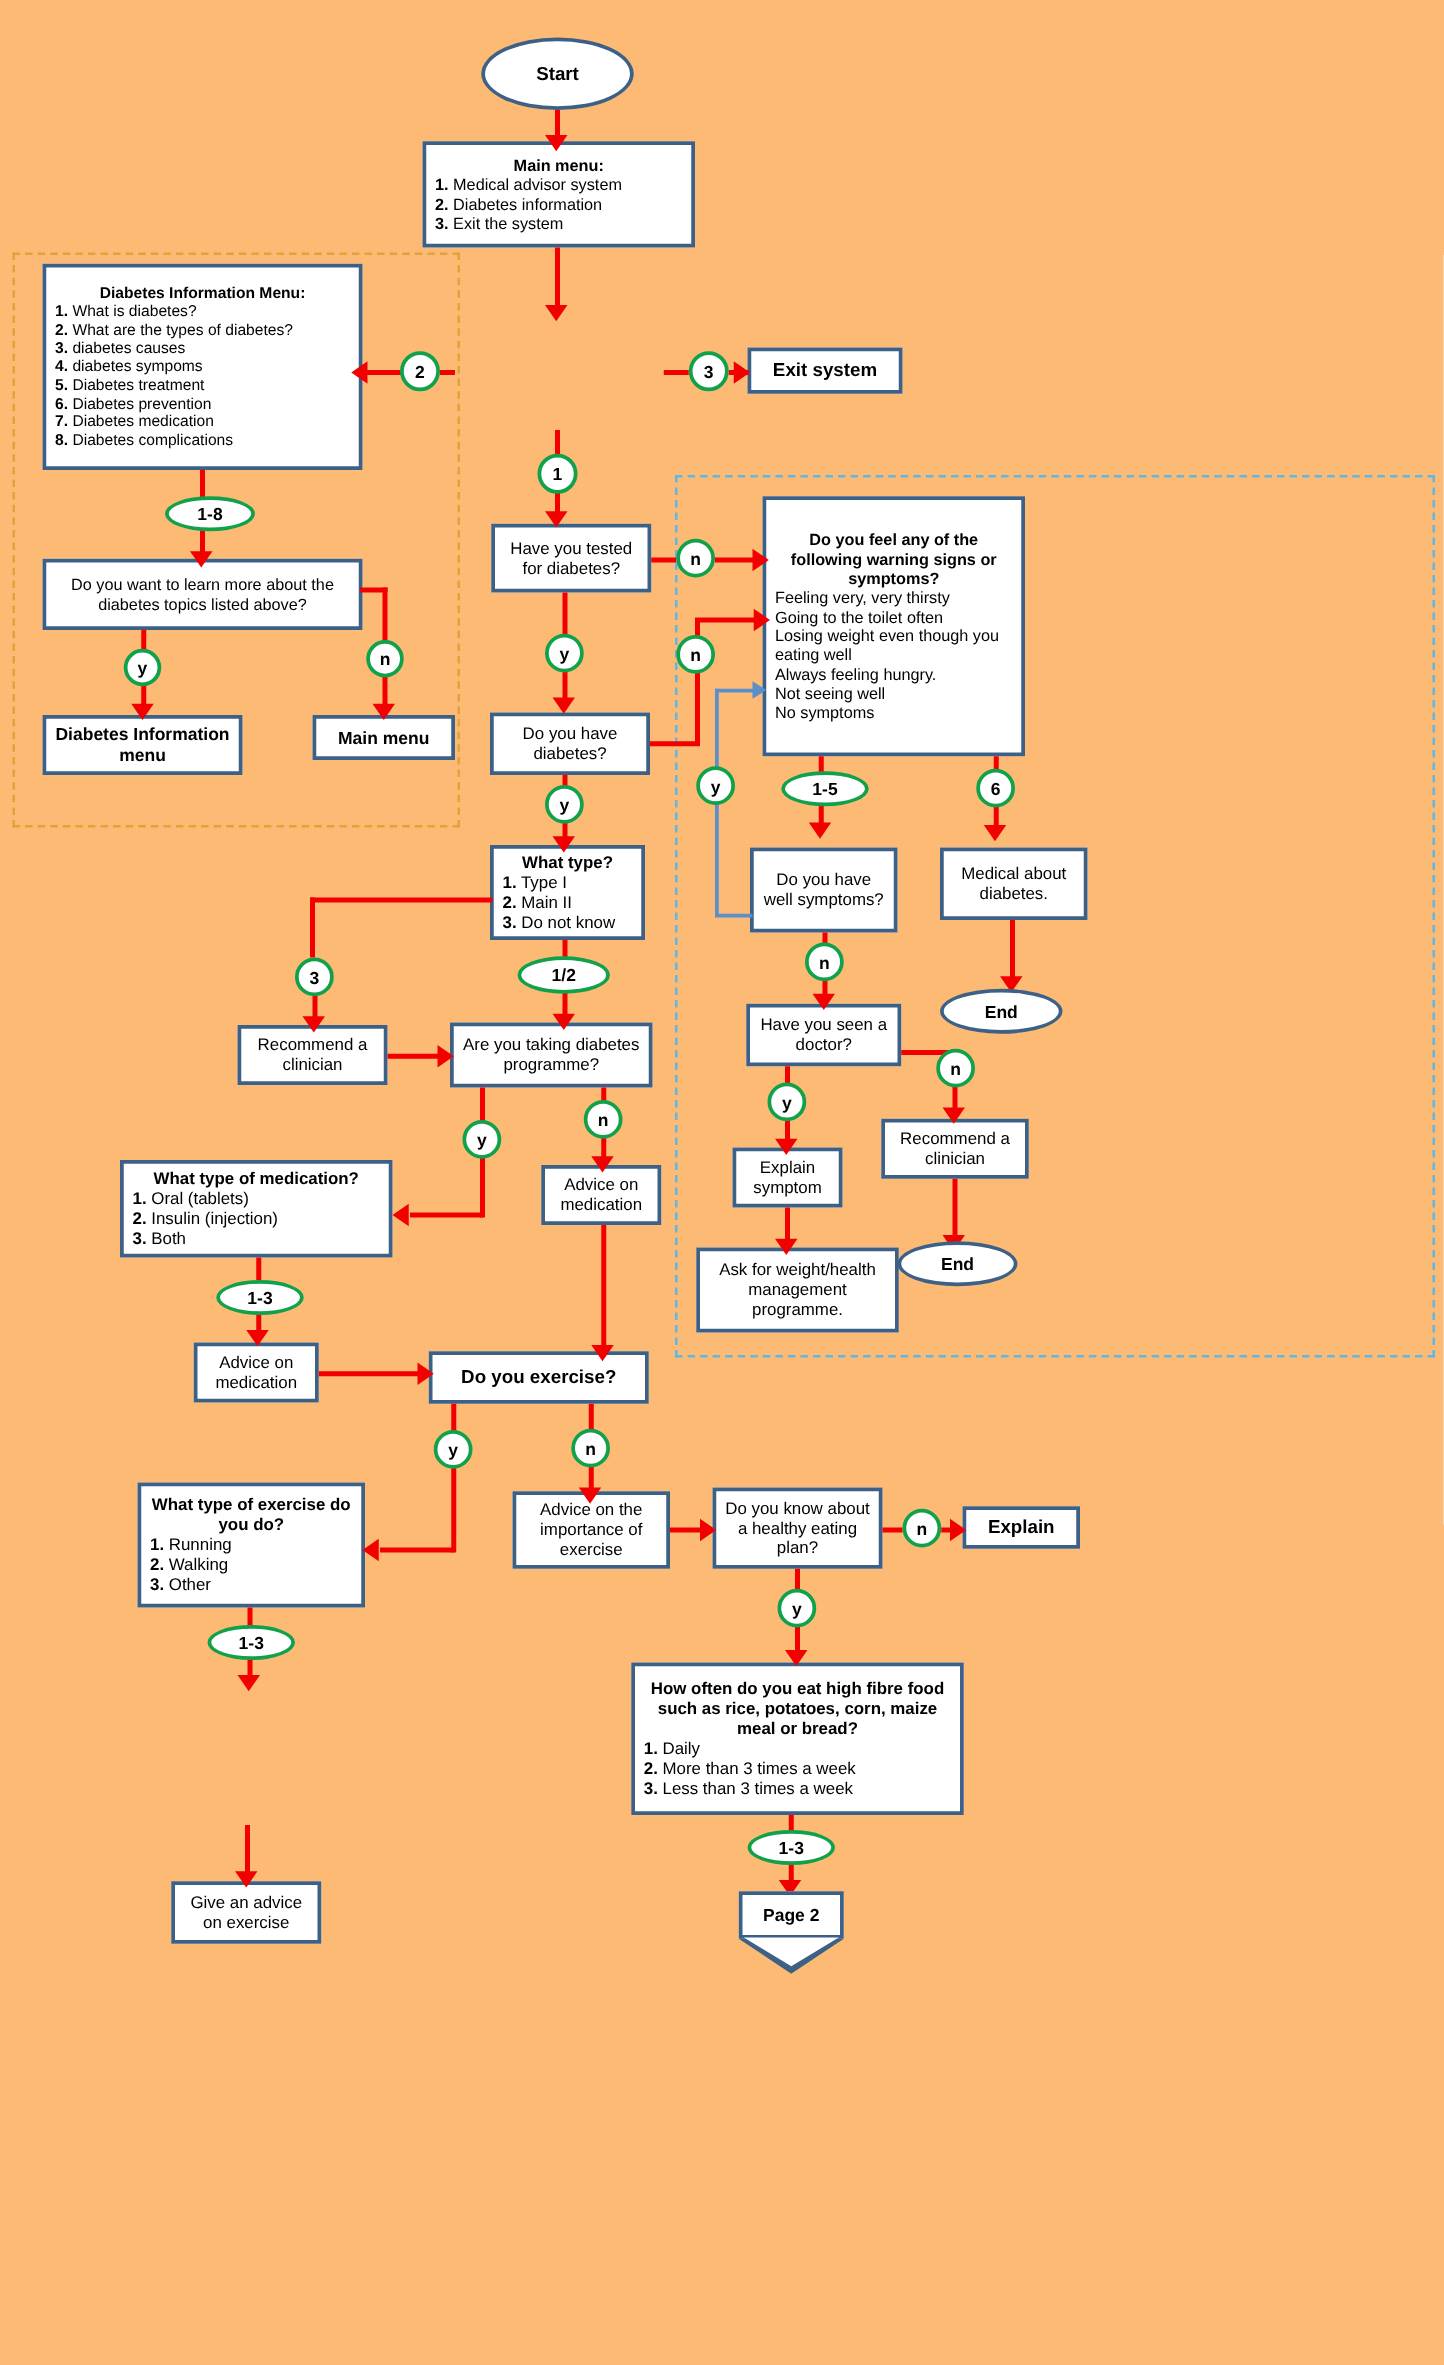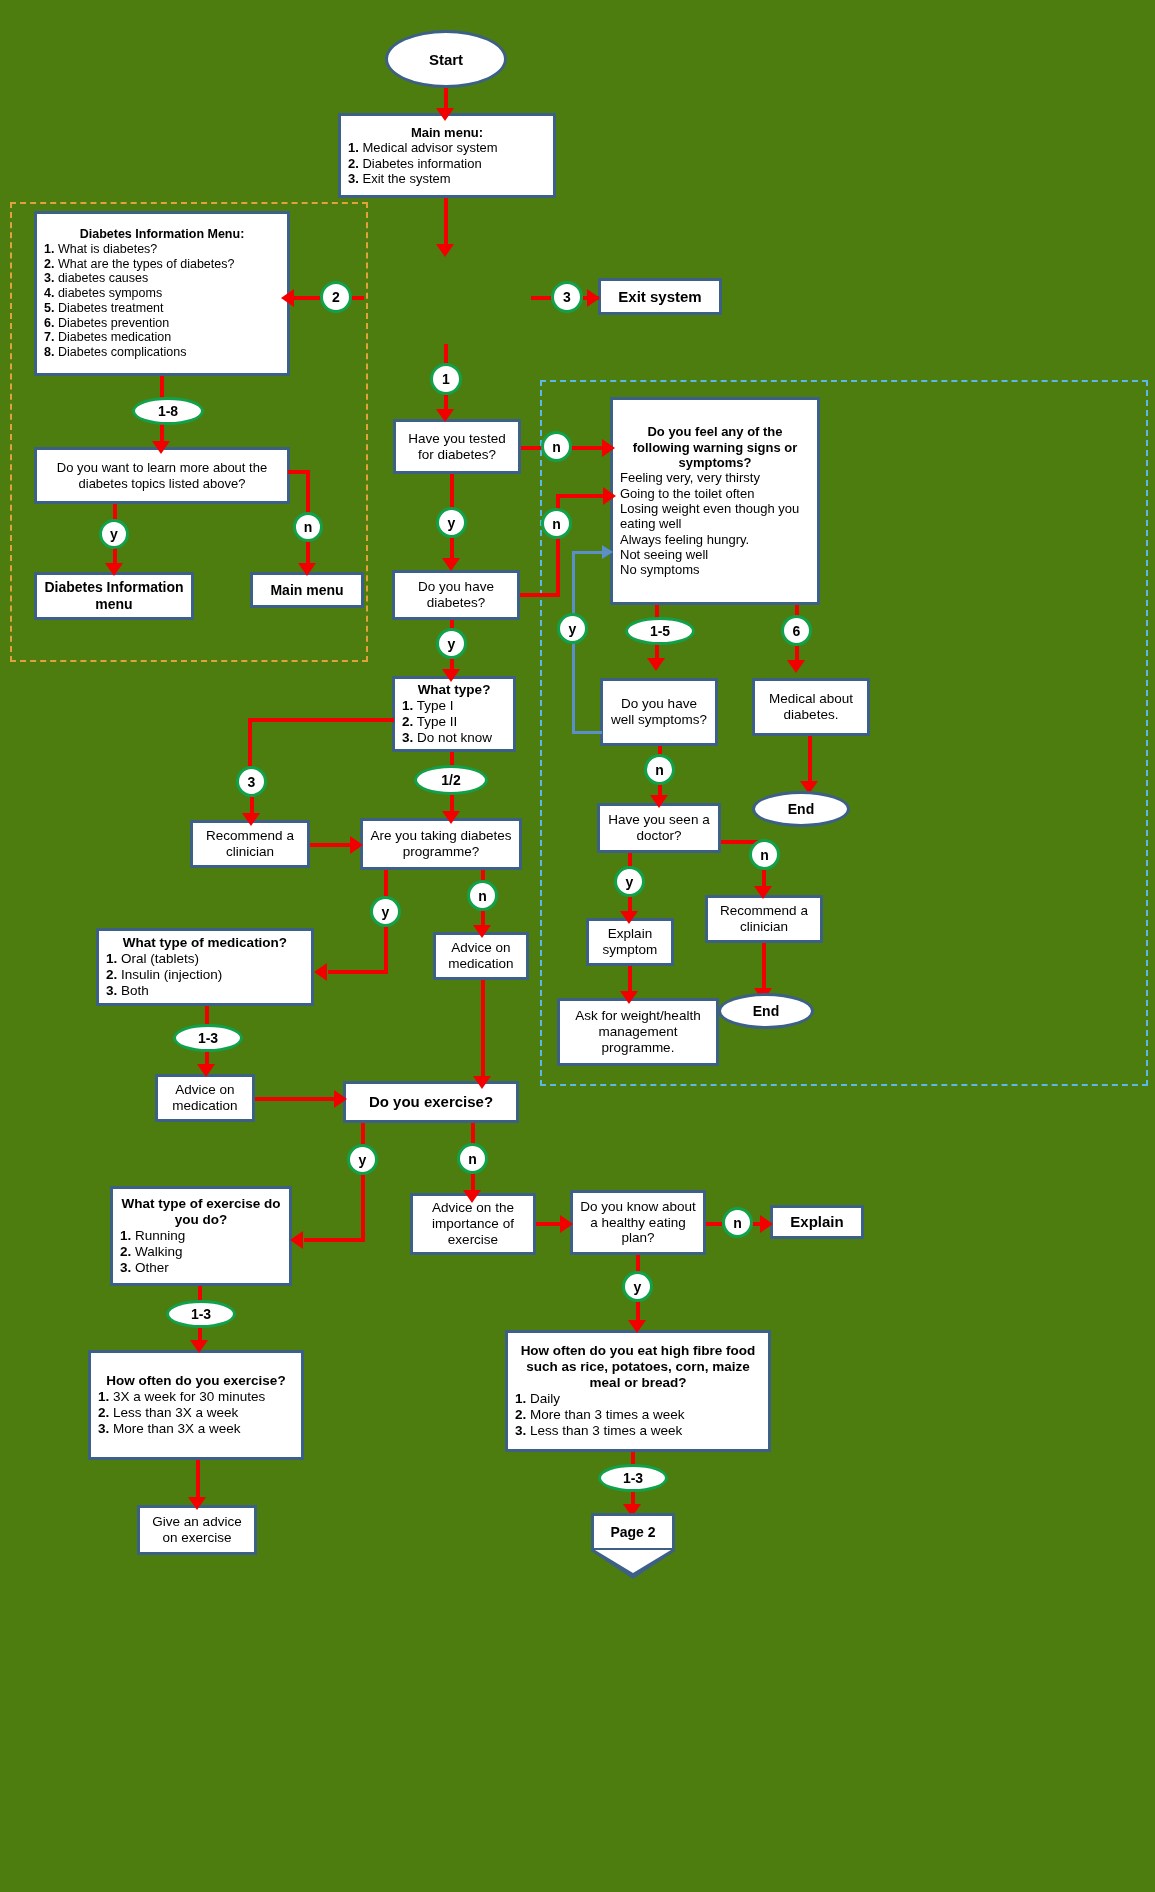--- a/index.html
+++ b/index.html
@@ -1,17 +1,17 @@
 <!DOCTYPE html>
 <html><head>
 <meta charset="utf-8">
 <style>
   html,body{margin:0;padding:0;background:#ffffff;}
   body{font-family:"Liberation Sans", sans-serif;}
-  #canvas{position:relative;width:1155px;height:1892px;background:#4d7c0f;overflow:hidden;}
+  #canvas{position:relative;width:1155px;height:1892px;background:#fdba74;overflow:hidden;}
 
   
   .node{position:absolute;box-sizing:border-box;background:#ffffff;
         border:3px solid #3d6186;color:#000;display:flex;flex-direction:column;
         justify-content:center;}
   .node .ln{line-height:1.18;}
   .center{text-align:center;}
   .left{text-align:center;}
   .bold{font-weight:bold;}
   .pad{padding:4px 7px;}
@@ -292,21 +292,21 @@
   </div>
 
   <div class="node pad" style="left:557px;top:998px;width:162px;height:68px;font-size:13.5px;">
     <div class="ln left wrapitem">Ask for weight/health management programme.</div>
   </div>
 
   <div class="node pad" style="left:392px;top:676px;width:124px;height:76px;font-size:13.5px;">
     <div class="ln center bold">What type?</div>
     <ul class="mlist">
       <li class="ln"><b>1.</b> <span>Type I</span></li>
-      <li class="ln"><b>2.</b> <span>Type II</span></li>
+      <li class="ln"><b>2.</b> <span>Main II</span></li>
       <li class="ln"><b>3.</b> <span>Do not know</span></li>
     </ul>
   </div>
 
   <div class="ln-h" style="left:248px;top:718px;width:146px;"></div>
   <div class="ln-v" style="left:248px;top:718px;height:48px;"></div>
   <div class="conn" style="left:236px;top:766px;width:31px;height:31px;font-size:14px;">
     <span>3</span>
   </div>
   <div class="ln-v" style="left:250px;top:796px;height:20px;"></div>
@@ -400,28 +400,20 @@
     </ul>
   </div>
 
   <div class="ln-v" style="left:198px;top:1286px;height:16px;"></div>
   <div class="conn-e" style="left:166px;top:1300px;width:70px;height:28px;font-size:14px;">
     <span>1-3</span>
   </div>
   <div class="ln-v" style="left:198px;top:1327px;height:16px;"></div>
   <div class="arw arw-d" style="left:190px;top:1340px;"></div>
 
-  <div class="node pad" style="left:88px;top:1350px;width:216px;height:110px;font-size:13.5px;">
-    <div class="ln left bold">How often do you exercise?</div>
-    <ul class="mlist">
-      <li class="ln"><b>1.</b> <span>3X a week for 30  minutes</span></li>
-      <li class="ln"><b>2.</b> <span>Less than 3X a week</span></li>
-      <li class="ln"><b>3.</b> <span>More than 3X a week</span></li>
-    </ul>
-  </div>
   <div class="ln-v" style="left:196px;top:1460px;height:40px;"></div>
   <div class="arw arw-d" style="left:188px;top:1497px;"></div>
 
   <div class="node pad center" style="left:137px;top:1505px;width:120px;height:50px;font-size:13.5px;">
     <div class="ln">Give an advice on exercise</div>
   </div>
 
   <div class="node pad center" style="left:410px;top:1193px;width:126px;height:62px;font-size:13.5px;">
     <div class="ln">Advice on the importance of exercise</div>
   </div>

